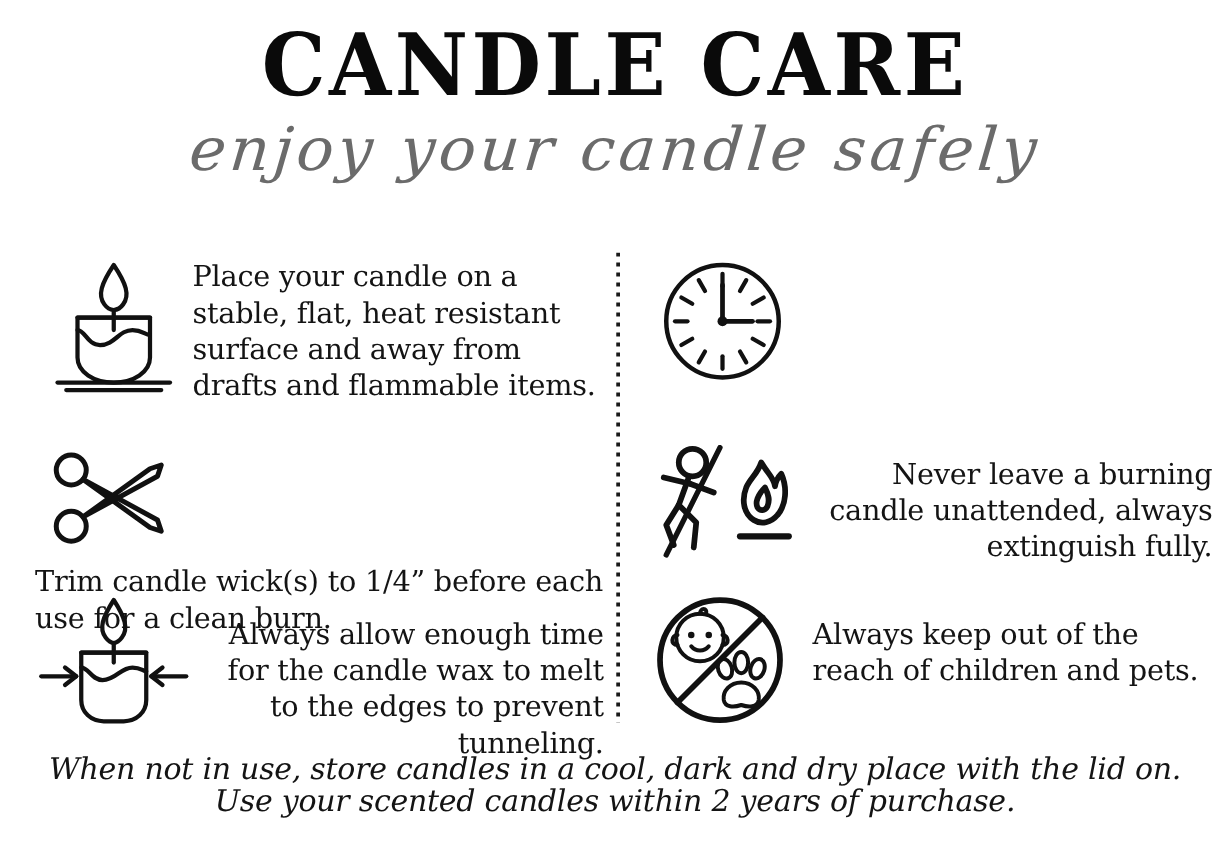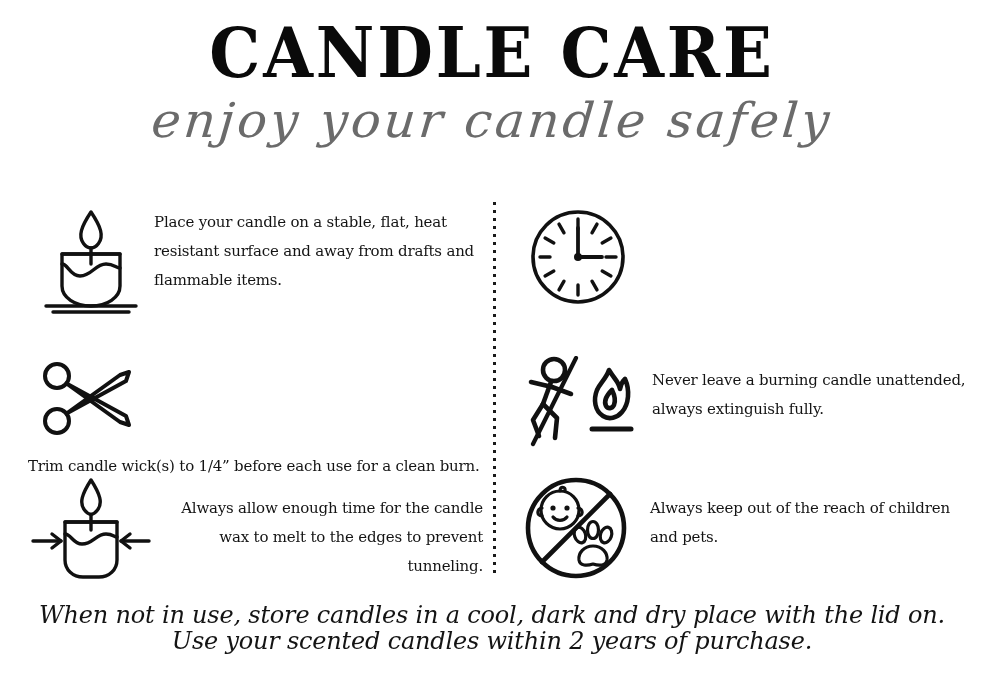--- a/index.html
+++ b/index.html
@@ -99,21 +99,21 @@
   }
   .tip-icon {
     flex: 0 0 auto;
     display: flex;
     align-items: center;
     justify-content: center;
   }
   .tip-text {
     flex: 1 1 auto;
     font-family: "DejaVu Serif", serif;
-    font-size: 15px;
+    font-size: 23px;
     line-height: 29px;
     color: #141414;
     letter-spacing: -0.2px;
   }
 
   
   .tip.l1 { left: 28px;  top: 6px;   width: 455px; }
   .tip.l2 { left: 28px;  top: 160px; width: 455px; flex-direction: column; }
   .tip.l3 { left: 28px;  top: 278px; width: 455px; }
   
@@ -125,21 +125,21 @@
   .tip.l2 .tip-icon { width: 126px; }
   .tip.l3 .tip-icon { width: 126px; }
   .tip.r1 .tip-icon { width: 120px; }
   .tip.r2 .tip-icon { width: 120px; }
   .tip.r3 .tip-icon { width: 120px; }
 
   .tip.l1 .tip-text { padding-top: 6px; }
   .tip.l2 .tip-text { padding-top: 10px; }
   .tip.l3 .tip-text { padding-top: 20px; text-align: right; }
   .tip.r1 .tip-text { padding-top: 6px; margin-left: 8px; }
-  .tip.r2 .tip-text { padding-top: 10px; margin-left: 14px; }
+  .tip.r2 .tip-text { padding-top: 10px; margin-left: 14px; text-align: right; }
   .tip.r3 .tip-text { padding-top: 20px; margin-left: 14px; }
 
   
   .footer {
     position: absolute;
     left: 0;
     top: 602px;
     width: 984px;
     text-align: center;
     font-family: "DejaVu Serif", serif;

